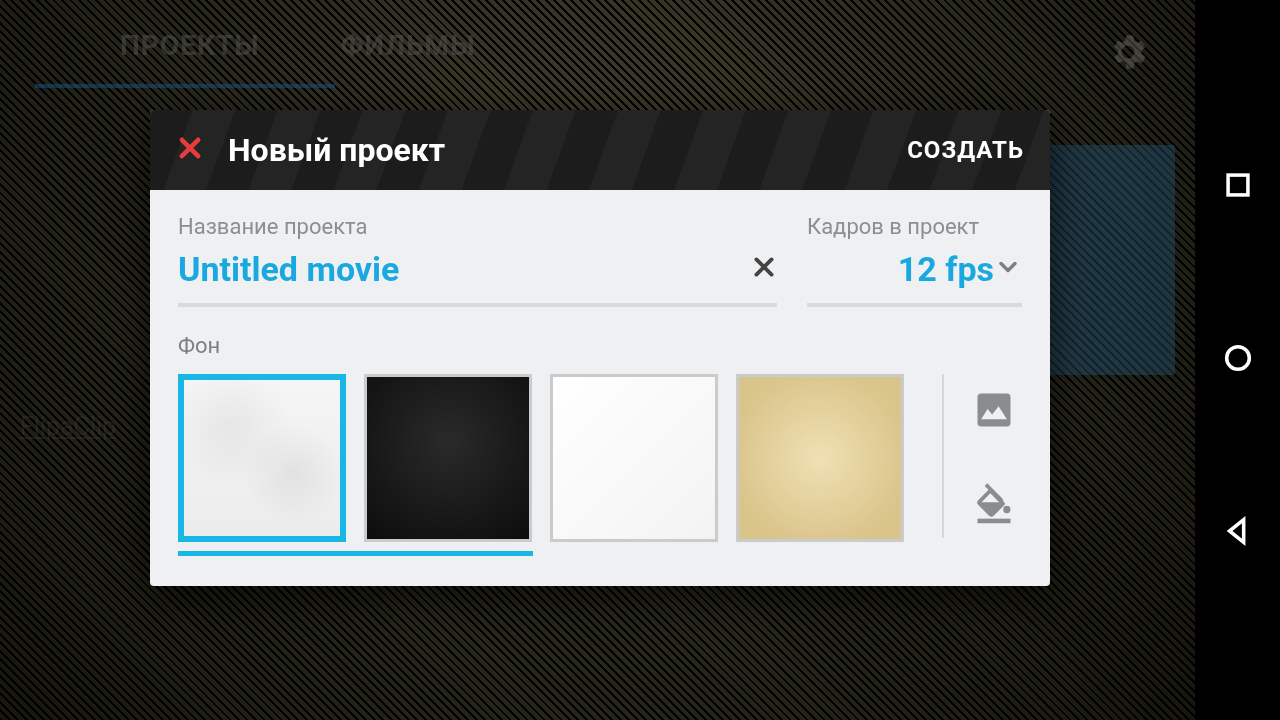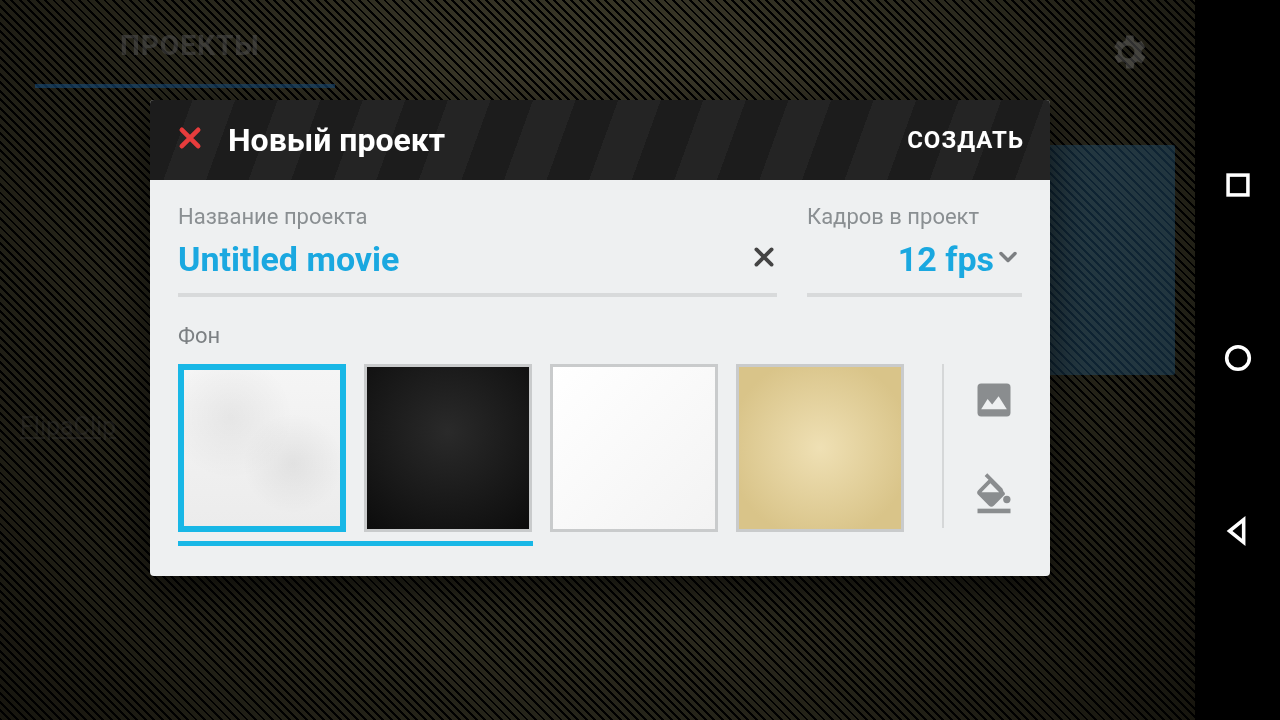--- a/index.html
+++ b/index.html
@@ -18,21 +18,21 @@
   .gear { position:absolute; right:45px; top:30px; opacity:.35; }
   .gear svg { width:44px; height:44px; fill:#bbb; }
   .bg-card { position:absolute; right:20px; top:145px; width:270px; height:230px; background:#2f6e9e; opacity:.45; border-radius:2px; }
   .bg-flipa { position:absolute; left:20px; top:412px; color:#555; font-size:25px; opacity:.35;text-decoration:underline; }
 
   
   .navbar { position:absolute; right:0; top:0; width:85px; height:720px; background:#000; display:flex; flex-direction:column; justify-content:space-around; align-items:center; padding:100px 0; }
   .navbar svg { width:34px; height:34px; stroke:#fff; fill:none; stroke-width:2.5; }
 
   
-  .dialog { position:absolute; left:150px; top:100px; width:900px; background:#eef0f1; border-radius:4px; box-shadow:0 12px 40px rgba(0,0,0,.7); overflow:hidden; filter:none; }
+  .dialog { position:absolute; left:150px; top:110px; width:900px; background:#eef0f1; border-radius:4px; box-shadow:0 12px 40px rgba(0,0,0,.7); overflow:hidden; filter:none; }
   .dlg-head { height:80px; background:#1c1c1c; display:flex; align-items:center; padding:0 26px; position:relative; }
   .dlg-head::before { content:""; position:absolute; inset:0;
     background:repeating-linear-gradient(110deg,transparent 0 40px,rgba(255,255,255,.035) 40px 80px); pointer-events:none; }
   .close-x svg{ width:28px; height:28px; }
   .dlg-title { color:#fff; font-size:32px; font-weight:700; margin-left:24px; }
   .create { margin-left:auto; color:#fff; font-size:24px; font-weight:700; letter-spacing:1px; cursor:pointer; }
 
   .dlg-body { padding:24px 28px 30px; }
   .row1 { display:flex; gap:30px; align-items:flex-start; }
   .field { flex:1; }
@@ -61,20 +61,21 @@
   .side-btns { width:80px; border-left:2px solid #d5d7d8; display:flex; flex-direction:column; align-items:center; gap:46px; padding:14px 0 8px 22px; }
   .side-btns .ibtn svg { width:44px; height:44px; fill:#8a8d8f; }
   .side-btns .ibtn.fill svg { width:44px; height:44px; }
 </style>
 </head>
 <body>
 
 <div class="app-area">
   <div class="app-tabs">
     <span class="tab">ПРОЕКТЫ</span>
+    <span class="tab">ФИЛЬМЫ</span>
     <div class="underline"></div>
   </div>
   <div class="gear">
     <svg viewBox="0 0 24 24">
         <path d="M19.4 13a7.5 7.5 0 000-2l2-1.6-2-3.4-2.4 1a7.4 7.4 0 00-1.7-1L15 3h-4l-.4 2.9a7.4 7.4 0 00-1.7 1l-2.4-1-2 3.4L6.6 11a7.5 7.5 0 000 2l-2 1.6 2 3.4 2.4-1a7.4 7.4 0 001.7 1L11 21h4l.4-2.9a7.4 7.4 0 001.7-1l2.4 1 2-3.4zM12 15.5A3.5 3.5 0 1115.5 12 3.5 3.5 0 0112 15.5z"></path>
       </svg>
   </div>
   <div class="bg-card"></div>
   <div class="bg-flipa">FlipaClip</div>
 </div>

